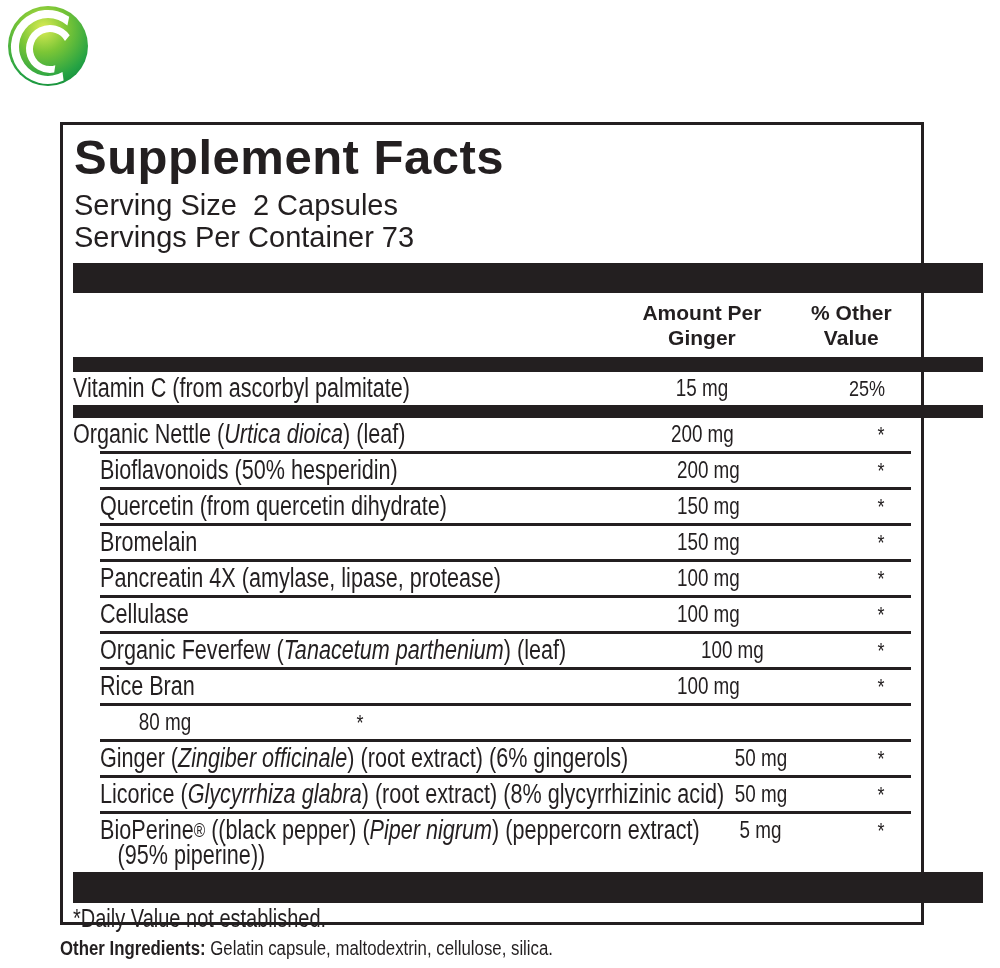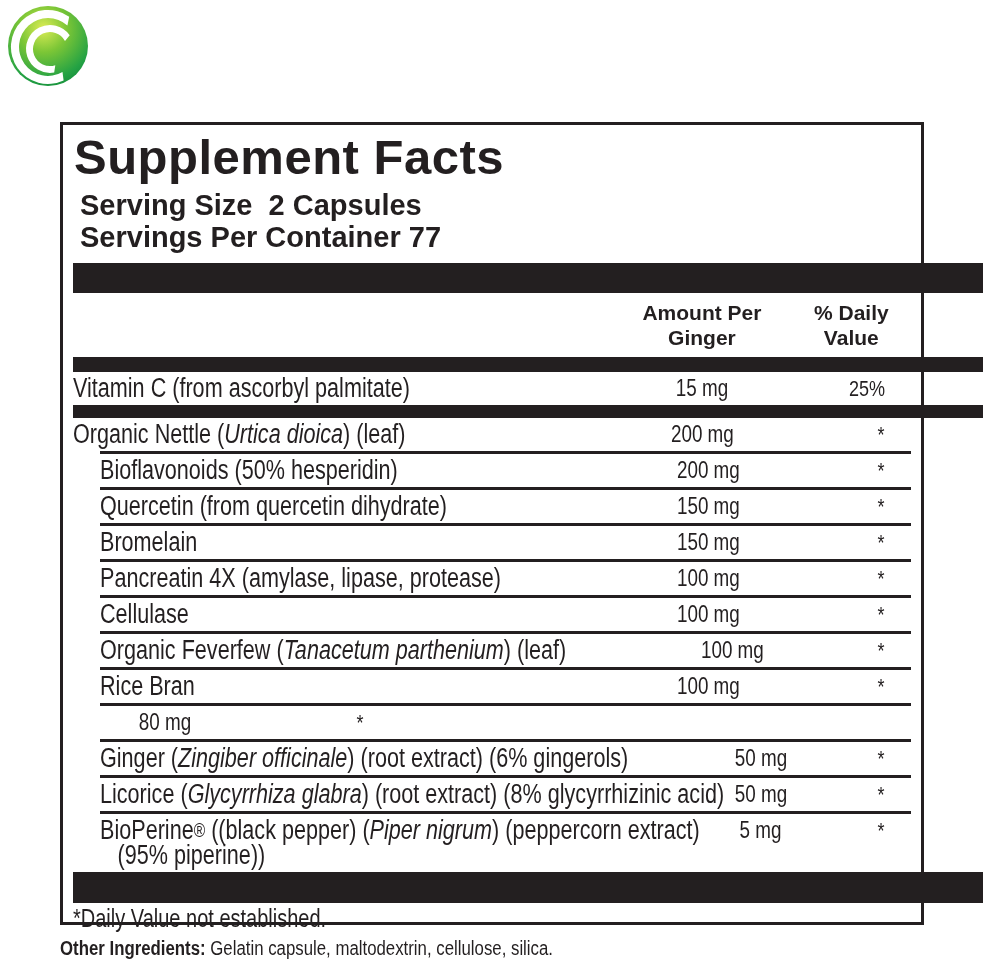--- a/index.html
+++ b/index.html
@@ -17,21 +17,21 @@
   .panel {
     position:absolute; left:60px; top:122px; width:864px; height:803px;
     border:3px solid var(--ink); box-sizing:border-box; background:#fff;
     padding:0 10px;
   }
   .panel-title {
     font-size:49px; font-weight:bold; line-height:48px; letter-spacing:0.5px;
     margin:8px 0 0 1px; white-space:pre;
   }
   .serving-line {
-    font-size:29px; font-weight:bold; line-height:30px; margin-left:7px; white-space:pre;
+    font-size:29px; font-weight:normal; line-height:30px; margin-left:1px; white-space:pre;
   }
   .serving-line.first { margin-top:9px; }
   .serving-line.second { margin-top:2px; }
 
   .bar { background:var(--ink); width:910px; }
   .bar-1 { height:30px; margin-top:11px; }
   .bar-2 { height:15px; }
   .bar-3 { height:13px; }
   .bar-4 { height:31px; }
 
@@ -74,32 +74,32 @@
   </defs>
   <circle cx="42" cy="42" r="40" fill="url(#sphereGrad)"></circle>
   <path d="M63.2,12.7 A37,37 0 1 0 57.6,76.5 L56.5,68.1 A29,29 0 1 1 61.4,21.4 Z" fill="#ffffff"></path>
   <path d="M63.7,31.2 A24,24 0 1 0 48.2,68.6 L49.3,61.2 A17,17 0 1 1 59,37 Z" fill="#ffffff"></path>
 </svg>
 
 <div class="panel">
 
   <div class="panel-title">Supplement Facts</div>
   <div class="serving-line first">Serving Size  2 Capsules</div>
-  <div class="serving-line second">Servings Per Container 77</div>
+  <div class="serving-line second">Servings Per Container 73</div>
 
   <div class="bar bar-1"></div>
 
   <div class="hdr-row">
     <div class="hdr-spacer"></div>
     <div class="hdr hdr-amount">
       <div>Amount Per</div>
       <div>Ginger</div>
     </div>
     <div class="hdr hdr-dv">
-      <div>% Daily</div>
+      <div>% Other</div>
       <div>Value</div>
     </div>
   </div>
 
   <div class="bar bar-2"></div>
 
   <div class="ing-row">
     <div class="cell-name"><span class="txt">Vitamin C (from ascorbyl palmitate)</span></div>
     <div class="cell-amount"><span class="txt">15 mg</span></div>
     <div class="cell-dv"><span class="txt">25%</span></div>

